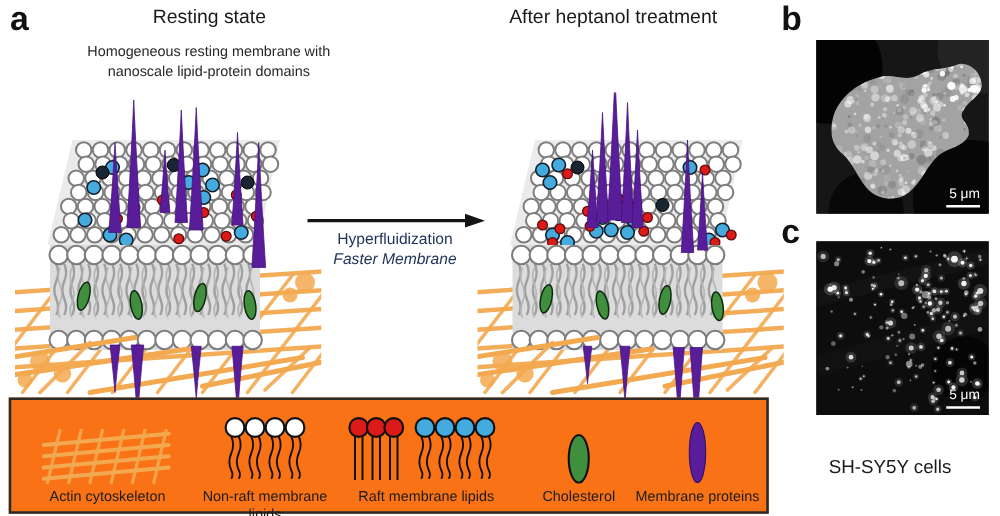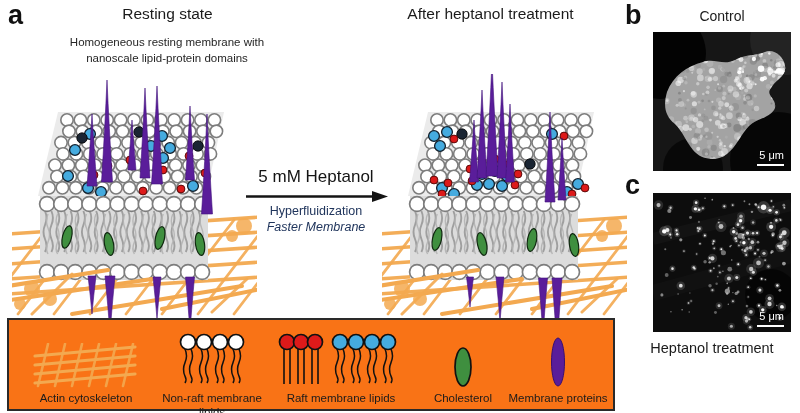--- a/index.html
+++ b/index.html
@@ -477,21 +477,20 @@
       <circle cx="8" cy="230" r="6" fill="#f3a950" opacity="0.85"></circle>
       <circle cx="232" cy="152" r="8" fill="#f3a950" opacity="0.85"></circle>
       <circle cx="220" cy="162" r="6" fill="#f3a950" opacity="0.85"></circle>
       <path d="M 84.5 203 Q 86.74 219.5 88 233 Q 89.26 219.5 91.5 203 Z" fill="#5a1d9a" stroke="#41127c" stroke-width="0.6"></path>
       <path d="M 114 203 Q 116.56 227.75 118 248 Q 119.44 227.75 122 203 Z" fill="#5a1d9a" stroke="#41127c" stroke-width="0.6"></path>
       <path d="M 156.5 204 Q 159.38 235.9 161 262 Q 162.62 235.9 165.5 204 Z" fill="#5a1d9a" stroke="#41127c" stroke-width="0.6"></path>
       <path d="M 170 204 Q 173.2 243.6 175 276 Q 176.8 243.6 180 204 Z" fill="#5a1d9a" stroke="#41127c" stroke-width="0.6"></path>
     </svg>
 
   <div class="abs mid" style="left:243px;top:167px;width:146px;">
-    <div class="hep">5 mM Heptanol</div>
     <svg width="146" height="13" viewBox="0 0 146 13" style="margin-top:3px;">
       <line x1="3" y1="6.5" x2="131" y2="6.5" stroke="#141414" stroke-width="2.6"></line>
       <polygon points="129,1 145,6.5 129,12" fill="#141414"></polygon>
     </svg>
     <div class="navy1">Hyperfluidization</div>
     <div class="navy2">Faster Membrane</div>
   </div>
 
   <div class="abs legendbox" style="left:7px;top:318px;width:604px;height:89px;">
 
@@ -575,21 +574,20 @@
       <div class="leg-icon">
           <svg id="ic-prot" width="20" height="54" viewBox="0 0 20 54">
             <ellipse cx="10" cy="27" rx="6.5" ry="24" fill="#5a1d9a" stroke="#3a1070" stroke-width="1"></ellipse>
           </svg>
         </div>
       <div class="leg-label">Membrane proteins</div>
     </div>
   </div>
 
   <div class="abs plabel" style="left:625px;top:2px;">b</div>
-  <div class="abs ptitle" style="left:653px;top:8px;width:138px;font-size:14px;">Control</div>
   <div class="abs micro" style="left:653px;top:32px;width:138px;height:139px;">
     <svg id="micro-b" width="138" height="139" viewBox="0 0 138 139">
         <rect x="0" y="0" width="138" height="139" fill="#161616"></rect>
         <circle cx="8" cy="22" r="45" fill="#000" opacity="0.85"></circle>
         <circle cx="132" cy="8" r="35" fill="#303030" opacity="0.5"></circle>
         <circle cx="125" cy="128" r="48" fill="#000" opacity="0.7"></circle>
         <circle cx="40" cy="136" r="30" fill="#000" opacity="0.6"></circle>
         <defs>
           <clipPath id="cellclip">
             <path d="M14,60 C20,44 34,34 50,30 C62,26 70,34 82,28 C92,22 102,24 112,20 C120,16 131,24 132,34 C134,44 122,48 118,56 C112,64 124,66 122,76 C118,86 104,86 96,94 C88,102 84,114 74,122 C64,130 48,128 40,118 C32,108 30,100 22,92 C12,84 10,74 14,60 Z"></path>
@@ -1408,18 +1406,18 @@
         <circle cx="127.45562733896077" cy="44.05526451021433" r="1.4648986931351475" fill="#fff" opacity="0.86"></circle>
         <circle cx="110.55184033513069" cy="14.301260320469737" r="6.252636268518733" fill="#fff" opacity="0.17"></circle>
         <circle cx="110.55184033513069" cy="14.301260320469737" r="2.7185375080516234" fill="#fff" opacity="0.95"></circle>
       </svg>
     <div class="scalebar">
       <div class="sl">5 μm</div>
       <div class="sb"></div>
     </div>
   </div>
 
-  <div class="abs captext" style="left:627px;top:340px;width:170px;">Heptanol treatment</div>
 
   <div class="abs foot" style="left:632px;top:363px;width:160px;">
+    <span style="display:block;">SH-SY5Y cells</span>
   </div>
 
 </div>
 
 </body></html>

